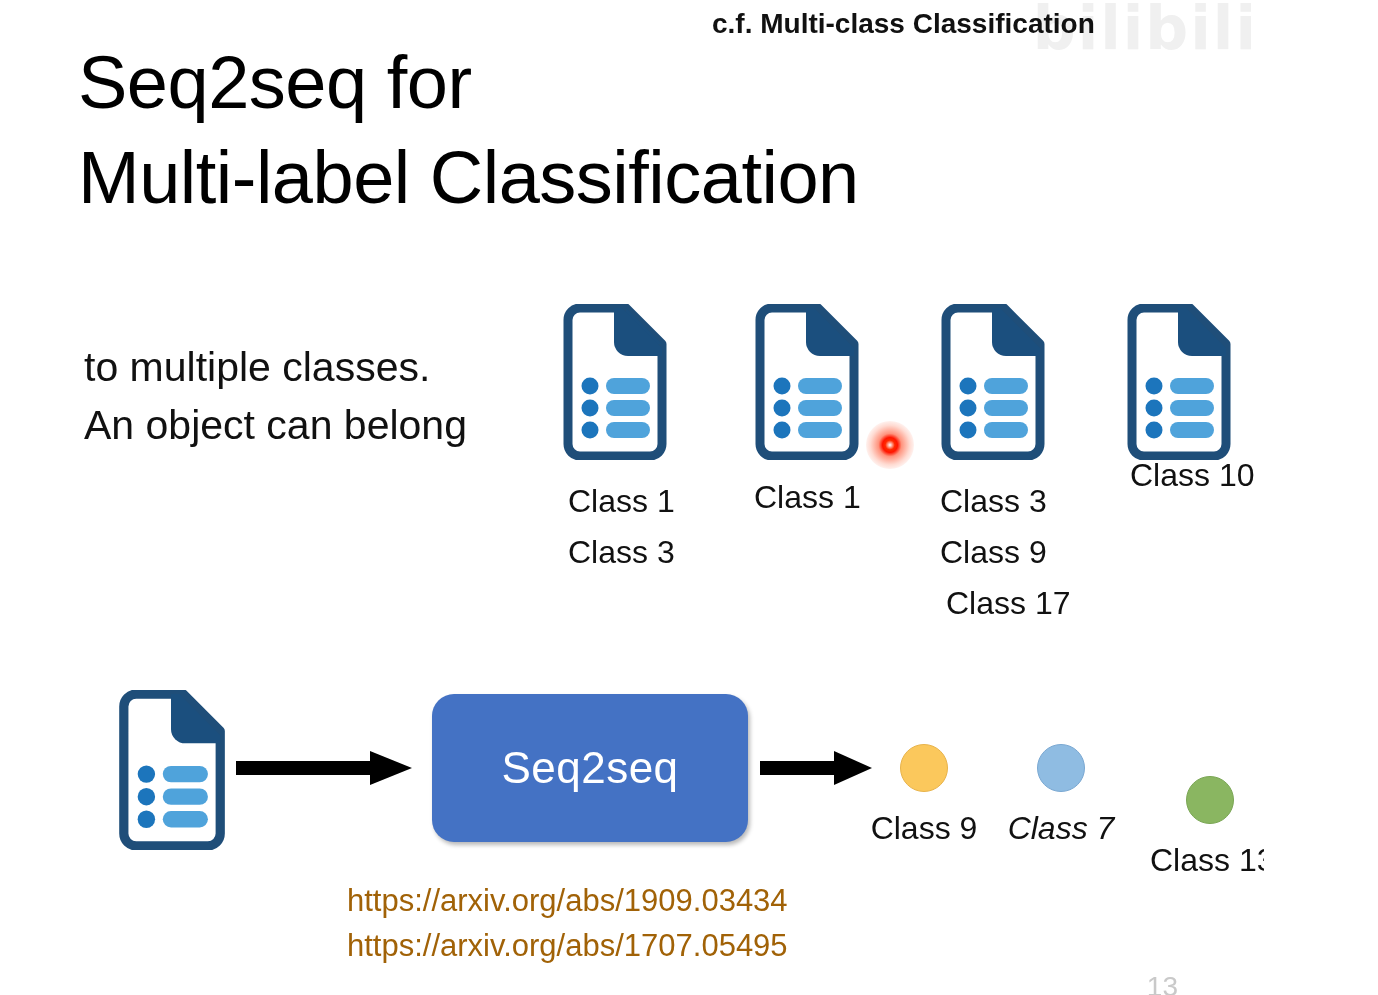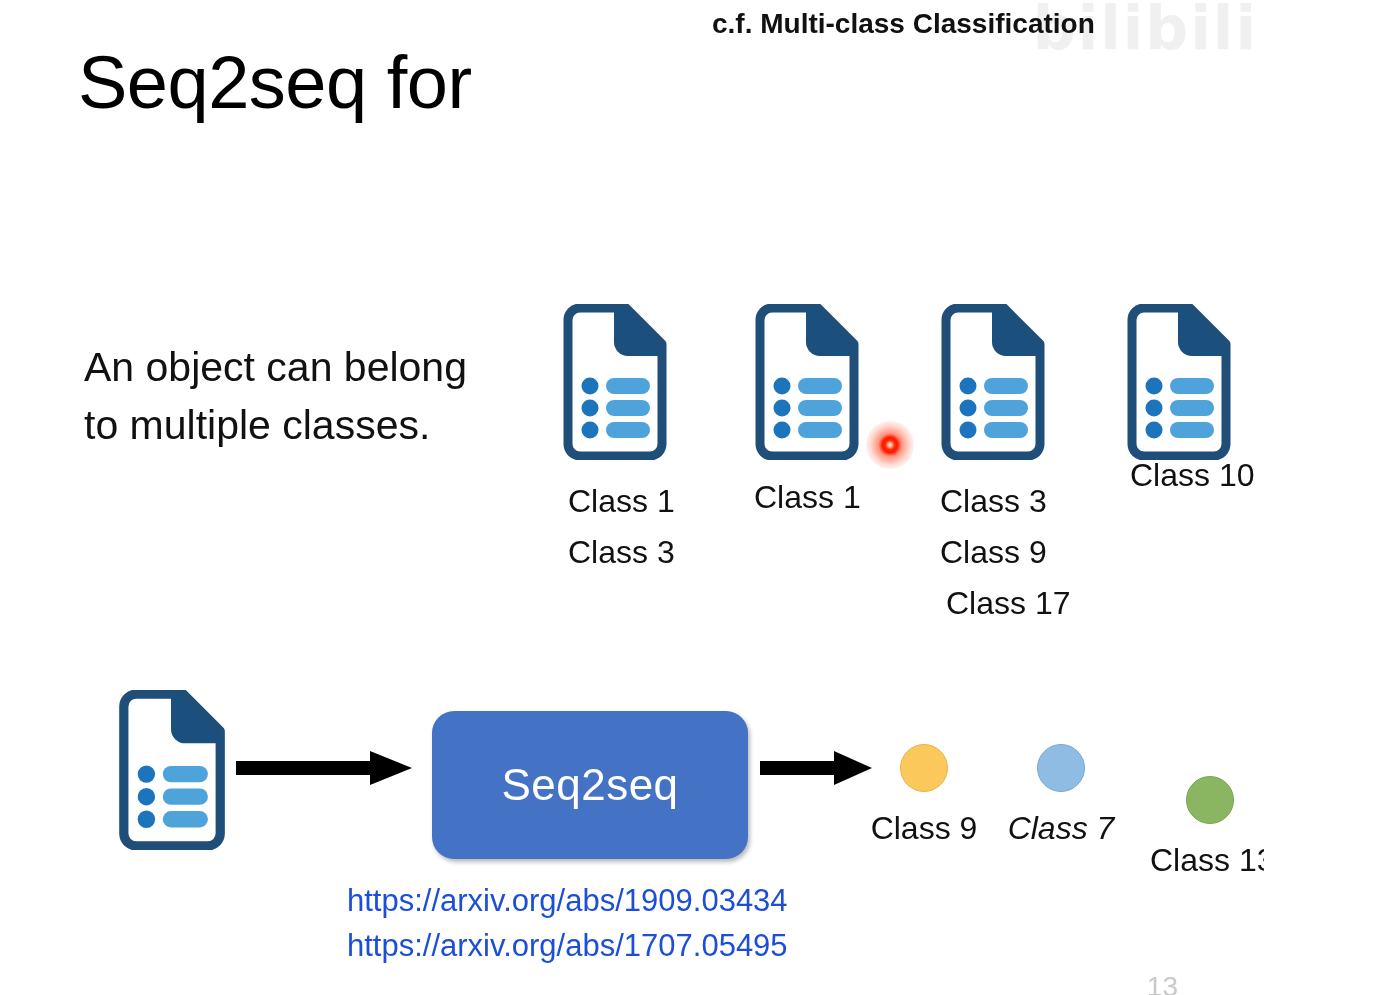--- a/index.html
+++ b/index.html
@@ -100,21 +100,20 @@
     left: 432px;
     top: 694px;
     width: 316px;
     height: 148px;
     background: #4472c4;
     border-radius: 22px;
     box-shadow: 2px 3px 4px rgba(0,0,0,0.28);
     display: flex;
     align-items: center;
     justify-content: center;
-    margin-top: 17px;
   }
   .seq-box-label {
     color: #ffffff;
     font-size: 44px;
     font-weight: 400;
     letter-spacing: 0.5px;
   }
 
   .arrow { position: absolute; }
 
@@ -136,21 +135,21 @@
     text-align: center;
   }
 
   
   .refs {
     position: absolute;
     left: 347px;
     top: 879px;
     font-size: 31px;
     line-height: 1.44;
-    color: #1d4ed8;
+    color: #a16207;
     text-align: center;
   }
   .refs .ln { display: block; }
 
   
   .page-number {
     position: absolute;
     right: 86px;
     bottom: -8px;
     font-size: 28px;
@@ -161,25 +160,26 @@
 <body>
 
 <div id="slide">
 
   <div class="watermark">bilibili</div>
 
   <div class="cf-header">c.f. Multi-class Classification</div>
 
   <div class="slide-title">
     <span class="ln">Seq2seq for</span>
+    <span class="ln">Multi-label Classification</span>
   </div>
 
   <div class="statement">
+    <span class="ln">to multiple classes.</span>
     <span class="ln">An object can belong</span>
-    <span class="ln">to multiple classes.</span>
   </div>
 
   <div class="doc-icon" style="left:558px; top:304px;">
     <svg width="112" height="156" viewBox="0 0 112 156">
       <path d="M10 16 a12 12 0 0 1 12 -12 h46 l36 36 v100 a12 12 0 0 1 -12 12 h-70 a12 12 0 0 1 -12 -12 z" fill="#ffffff" stroke="#1f4e79" stroke-width="9" stroke-linejoin="round"></path>
       <path d="M68 4 l36 36 h-26 a10 10 0 0 1 -10 -10 z" fill="#1b4f7e"></path>
       <path d="M64 4 l40 40 v8 h-34 a14 14 0 0 1 -14 -14 v-34 z" fill="#1b4f7e"></path>
       <g>
         <circle cx="32" cy="82" r="8.5" fill="#1c75bc"></circle>
         <circle cx="32" cy="104" r="8.5" fill="#1c75bc"></circle>

